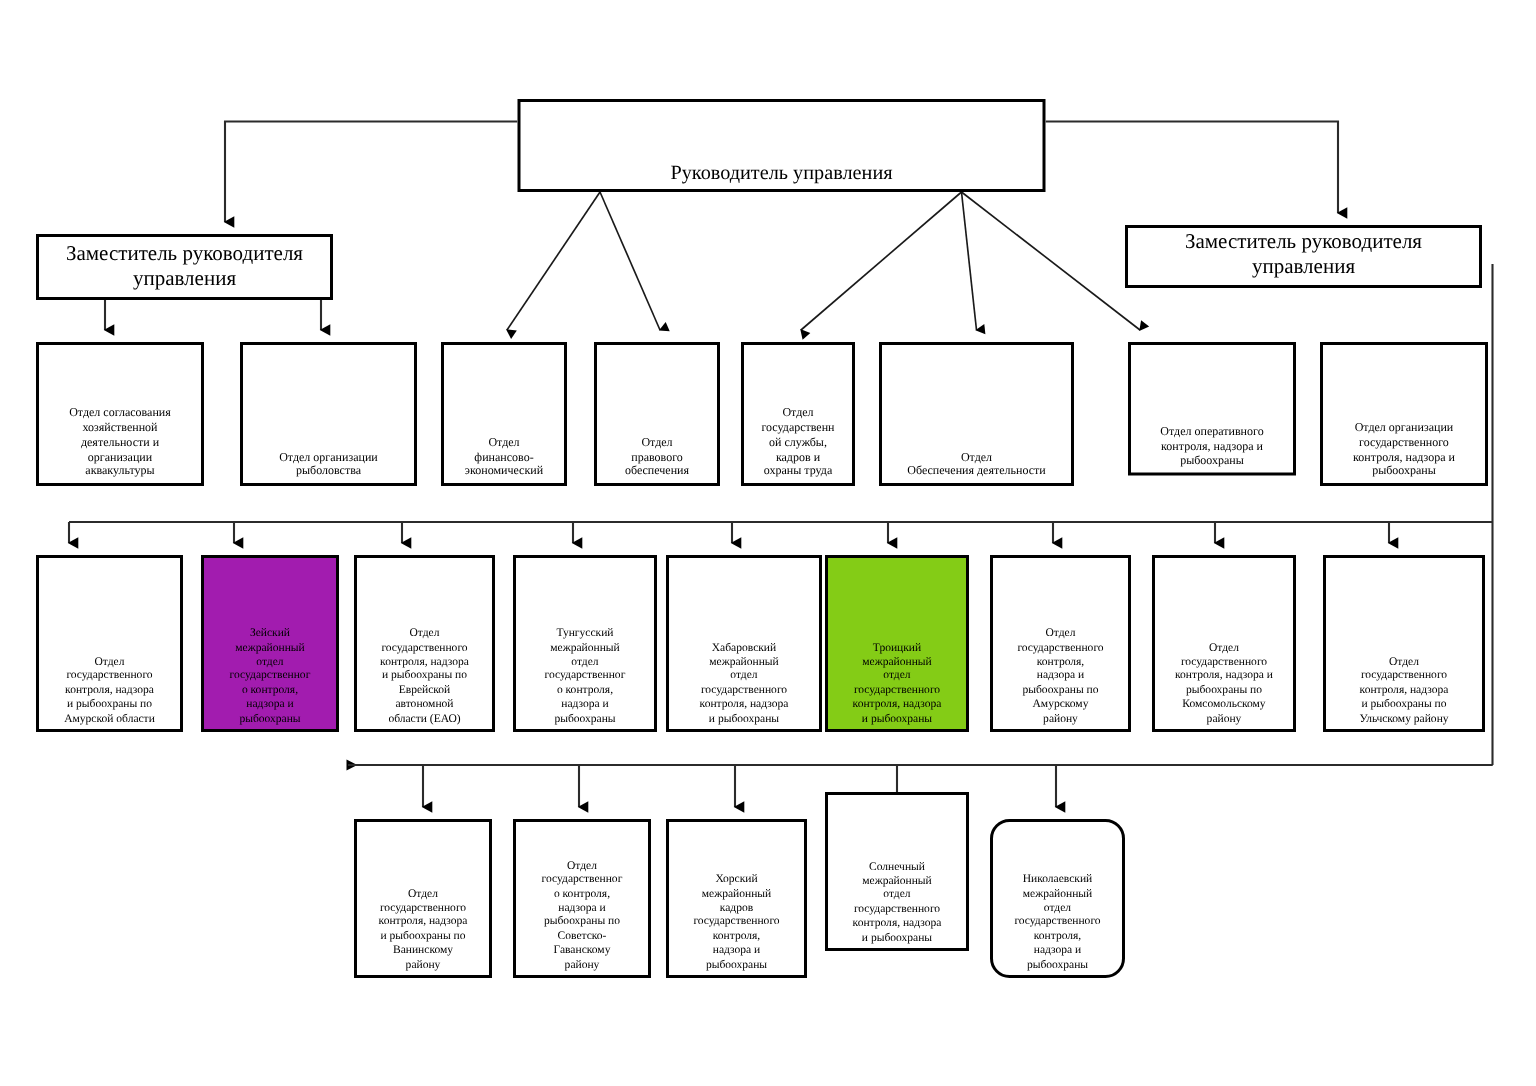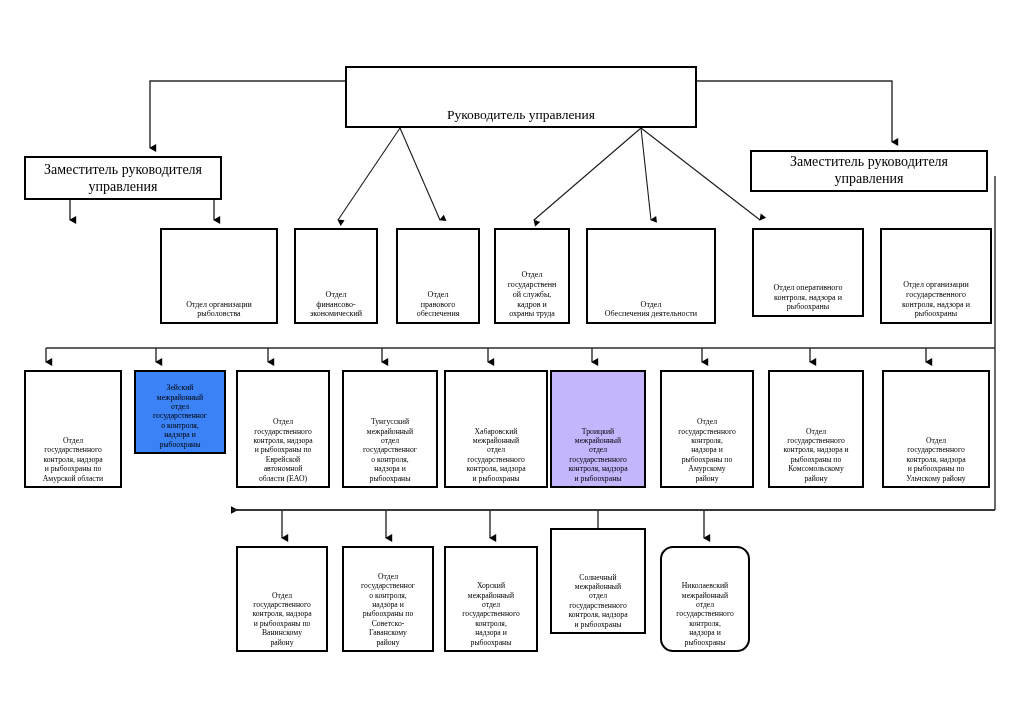--- a/index.html
+++ b/index.html
@@ -115,20 +115,27 @@
     <span class="node-text">Руководитель управления</span>
   </div>
 
   <div class="node node-deputy" style="left: 24px; top: 156px; width: 198px; height: 44px; border-color: rgb(0, 0, 0); background: rgb(255, 255, 255);">
     <span class="node-text">Заместитель руководителя управления</span>
   </div>
   <div class="node node-deputy" style="left: 750px; top: 150px; width: 238px; height: 42px; border-color: rgb(0, 0, 0); background: rgb(255, 255, 255);">
     <span class="node-text">Заместитель руководителя управления</span>
   </div>
 
+  <div class="node node-dept" style="left: 24px; top: 228px; width: 112px; height: 96px; border-color: rgb(0, 0, 0); background: rgb(255, 255, 255);">
+    <span class="node-text">Отдел согласования
+хозяйственной
+деятельности и
+организации
+аквакультуры</span>
+  </div>
   <div class="node node-dept" style="left: 160px; top: 228px; width: 118px; height: 96px; border-color: rgb(0, 0, 0); background: rgb(255, 255, 255);">
     <span class="node-text">Отдел организации
 рыболовства</span>
   </div>
   <div class="node node-dept" style="left: 294px; top: 228px; width: 84px; height: 96px; border-color: rgb(0, 0, 0); background: rgb(255, 255, 255);">
     <span class="node-text">Отдел
 финансово-
 экономический</span>
   </div>
   <div class="node node-dept" style="left: 396px; top: 228px; width: 84px; height: 96px; border-color: rgb(0, 0, 0); background: rgb(255, 255, 255);">
@@ -159,21 +166,21 @@
 рыбоохраны</span>
   </div>
 
   <div class="node node-region" style="left: 24px; top: 370px; width: 98px; height: 118px; border-color: rgb(0, 0, 0); background: rgb(255, 255, 255);">
     <span class="node-text">Отдел
 государственного
 контроля, надзора
 и рыбоохраны по
 Амурской области</span>
   </div>
-  <div class="node node-region" style="left: 134px; top: 370px; width: 92px; height: 84px; border-color: rgb(0, 0, 0); background: #3b82f6;">
+  <div class="node node-region" style="left: 134px; top: 370px; width: 92px; height: 118px; border-color: rgb(0, 0, 0); background: #a21caf;">
     <span class="node-text">Зейский
 межрайонный
 отдел
 государственног
 о контроля,
 надзора и
 рыбоохраны</span>
   </div>
   <div class="node node-region" style="left: 236px; top: 370px; width: 94px; height: 118px; border-color: rgb(0, 0, 0); background: rgb(255, 255, 255);">
     <span class="node-text">Отдел
@@ -194,21 +201,21 @@
 рыбоохраны</span>
   </div>
   <div class="node node-region" style="left: 444px; top: 370px; width: 104px; height: 118px; border-color: rgb(0, 0, 0); background: rgb(255, 255, 255);">
     <span class="node-text">Хабаровский
 межрайонный
 отдел
 государственного
 контроля, надзора
 и рыбоохраны</span>
   </div>
-  <div class="node node-region" style="left: 550px; top: 370px; width: 96px; height: 118px; border-color: rgb(0, 0, 0); background: #c4b5fd;">
+  <div class="node node-region" style="left: 550px; top: 370px; width: 96px; height: 118px; border-color: rgb(0, 0, 0); background: #84cc16;">
     <span class="node-text">Троицкий
 межрайонный
 отдел
 государственного
 контроля, надзора
 и рыбоохраны</span>
   </div>
   <div class="node node-region" style="left: 660px; top: 370px; width: 94px; height: 118px; border-color: rgb(0, 0, 0); background: rgb(255, 255, 255);">
     <span class="node-text">Отдел
 государственного
@@ -248,21 +255,21 @@
 о контроля,
 надзора и
 рыбоохраны по
 Советско-
 Гаванскому
 району</span>
   </div>
   <div class="node node-region" style="left: 444px; top: 546px; width: 94px; height: 106px; border-color: rgb(0, 0, 0); background: rgb(255, 255, 255);">
     <span class="node-text">Хорский
 межрайонный
-отдел
+кадров
 государственного
 контроля,
 надзора и
 рыбоохраны</span>
   </div>
   <div class="node node-region" style="left: 550px; top: 528px; width: 96px; height: 106px; border-color: rgb(0, 0, 0); background: rgb(255, 255, 255);">
     <span class="node-text">Солнечный
 межрайонный
 отдел
 государственного

